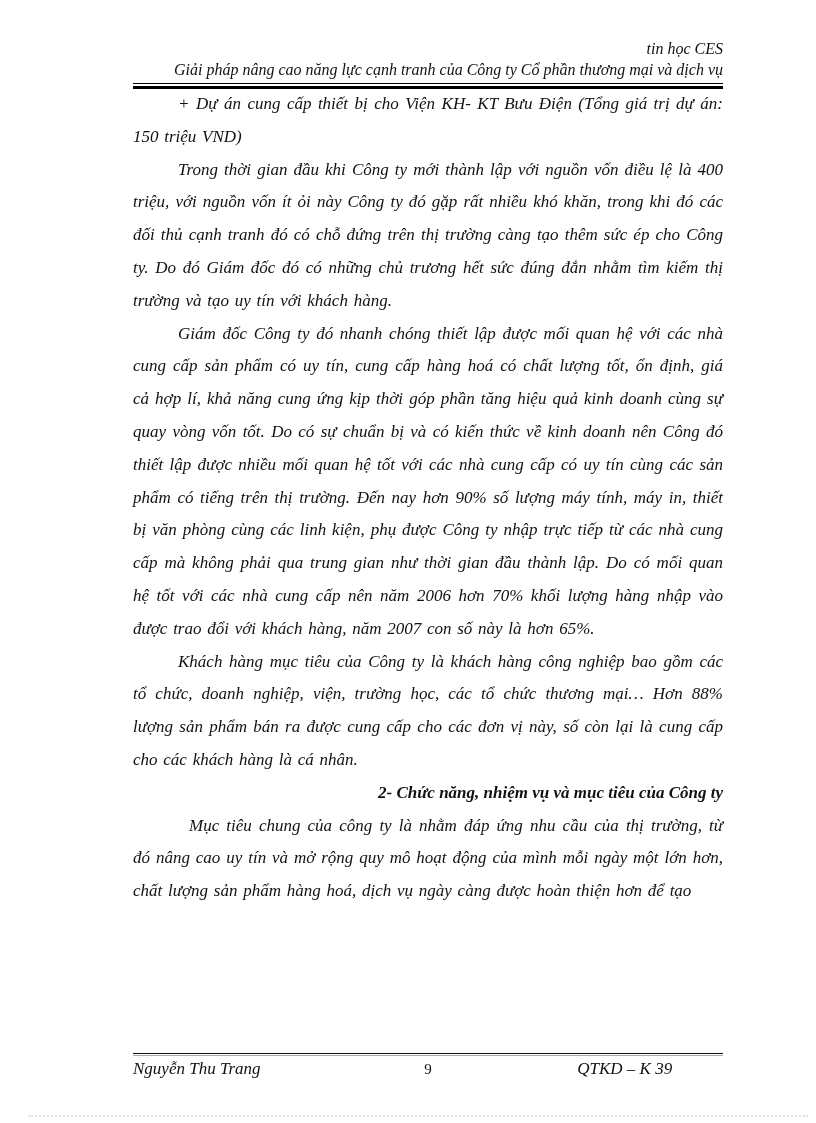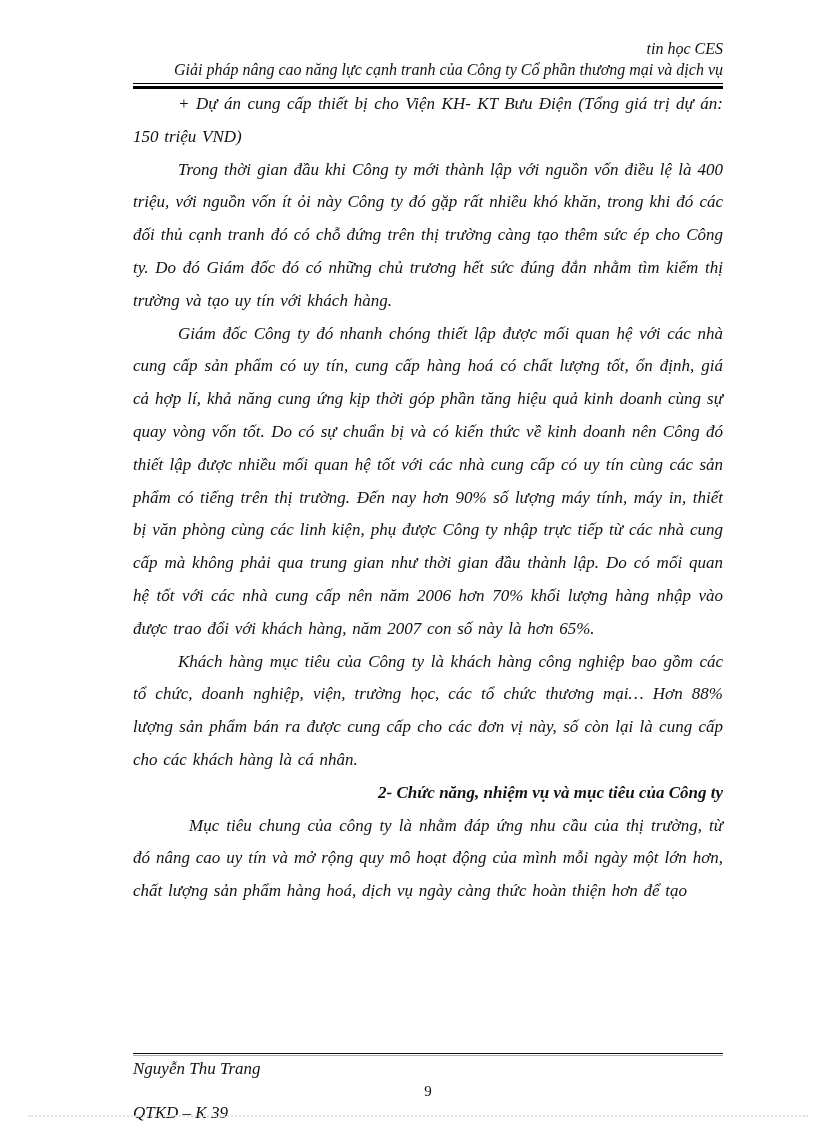--- a/index.html
+++ b/index.html
@@ -65,26 +65,25 @@
   .footer-rule {
     height: 1px;
     border-top: 1px solid #111111;
     border-bottom: 1px solid #aaaaaa;
   }
   .footer-row {
     display: flex;
     margin-top: 2px;
     font-size: 17px;
     line-height: 22px;
-    flex-direction: column;
   }
   .footer-row .cell { flex: 1; }
   .footer-author { font-style: italic; text-align: left; }
   .footer-page { font-style: normal; text-align: center; font-size: 15px; }
-  .footer-class { font-style: italic; text-align: left; }
+  .footer-class { font-style: italic; text-align: center; }
   
   .page-bottom-dots {
     position: absolute;
     left: 28px;
     right: 8px;
     top: 1115px;
     border-top: 2px dotted #e4dce3;
   }
 </style>
 </head>
@@ -97,21 +96,21 @@
     <div class="hline">Giải pháp nâng cao năng lực cạnh tranh của Công ty Cổ phần thương mại và dịch vụ</div>
     <div class="header-rule"></div>
   </div>
 
   <div class="doc-body">
     <p>+ Dự án cung cấp thiết bị cho Viện KH- KT Bưu Điện (Tổng giá trị dự án: 150 triệu VND)</p>
     <p>Trong thời gian đầu khi Công ty mới thành lập với nguồn vốn điều lệ là 400 triệu, với nguồn vốn ít ỏi này Công ty đó gặp rất nhiều khó khăn, trong khi đó các đối thủ cạnh tranh đó có chỗ đứng trên thị trường càng tạo thêm sức ép cho Công ty. Do đó Giám đốc đó có những chủ trương hết sức đúng đắn nhằm tìm kiếm thị trường và tạo uy tín với khách hàng.</p>
     <p>Giám đốc Công ty đó nhanh chóng thiết lập được mối quan hệ với các nhà cung cấp sản phẩm có uy tín, cung cấp hàng hoá có chất lượng tốt, ổn định, giá cả hợp lí, khả năng cung ứng kịp thời góp phần tăng hiệu quả kinh doanh cùng sự quay vòng vốn tốt. Do có sự chuẩn bị và có kiến thức về kinh doanh nên Công đó thiết lập được nhiều mối quan hệ tốt với các nhà cung cấp có uy tín cùng các sản phẩm có tiếng trên thị trường. Đến nay hơn 90% số lượng máy tính, máy in, thiết bị văn phòng cùng các linh kiện, phụ được Công ty nhập trực tiếp từ các nhà cung cấp mà không phải qua trung gian như thời gian đầu thành lập. Do có mối quan hệ tốt với các nhà cung cấp nên năm 2006 hơn 70% khối lượng hàng nhập vào được trao đổi với khách hàng, năm 2007 con số này là hơn 65%.</p>
     <p>Khách hàng mục tiêu của Công ty là khách hàng công nghiệp bao gồm các tổ chức, doanh nghiệp, viện, trường học, các tổ chức thương mại… Hơn 88% lượng sản phẩm bán ra được cung cấp cho các đơn vị này, số còn lại là cung cấp cho các khách hàng là cá nhân.</p>
     <p class="section-heading">2- Chức năng, nhiệm vụ và mục tiêu của Công ty</p>
-    <p class="indent-lg">Mục tiêu chung của công ty là nhằm đáp ứng nhu cầu của thị trường, từ đó nâng cao uy tín và mở rộng quy mô hoạt động của mình mỗi ngày một lớn hơn, chất lượng sản phẩm hàng hoá, dịch vụ ngày càng thức hoàn thiện hơn để tạo</p>
+    <p class="indent-lg">Mục tiêu chung của công ty là nhằm đáp ứng nhu cầu của thị trường, từ đó nâng cao uy tín và mở rộng quy mô hoạt động của mình mỗi ngày một lớn hơn, chất lượng sản phẩm hàng hoá, dịch vụ ngày càng được hoàn thiện hơn để tạo</p>
   </div>
 
   <div class="footer">
     <div class="footer-rule"></div>
     <div class="footer-row">
       <div class="cell footer-author">Nguyễn Thu Trang</div>
       <div class="cell footer-page">9</div>
       <div class="cell footer-class">QTKD – K 39</div>
     </div>
   </div>

